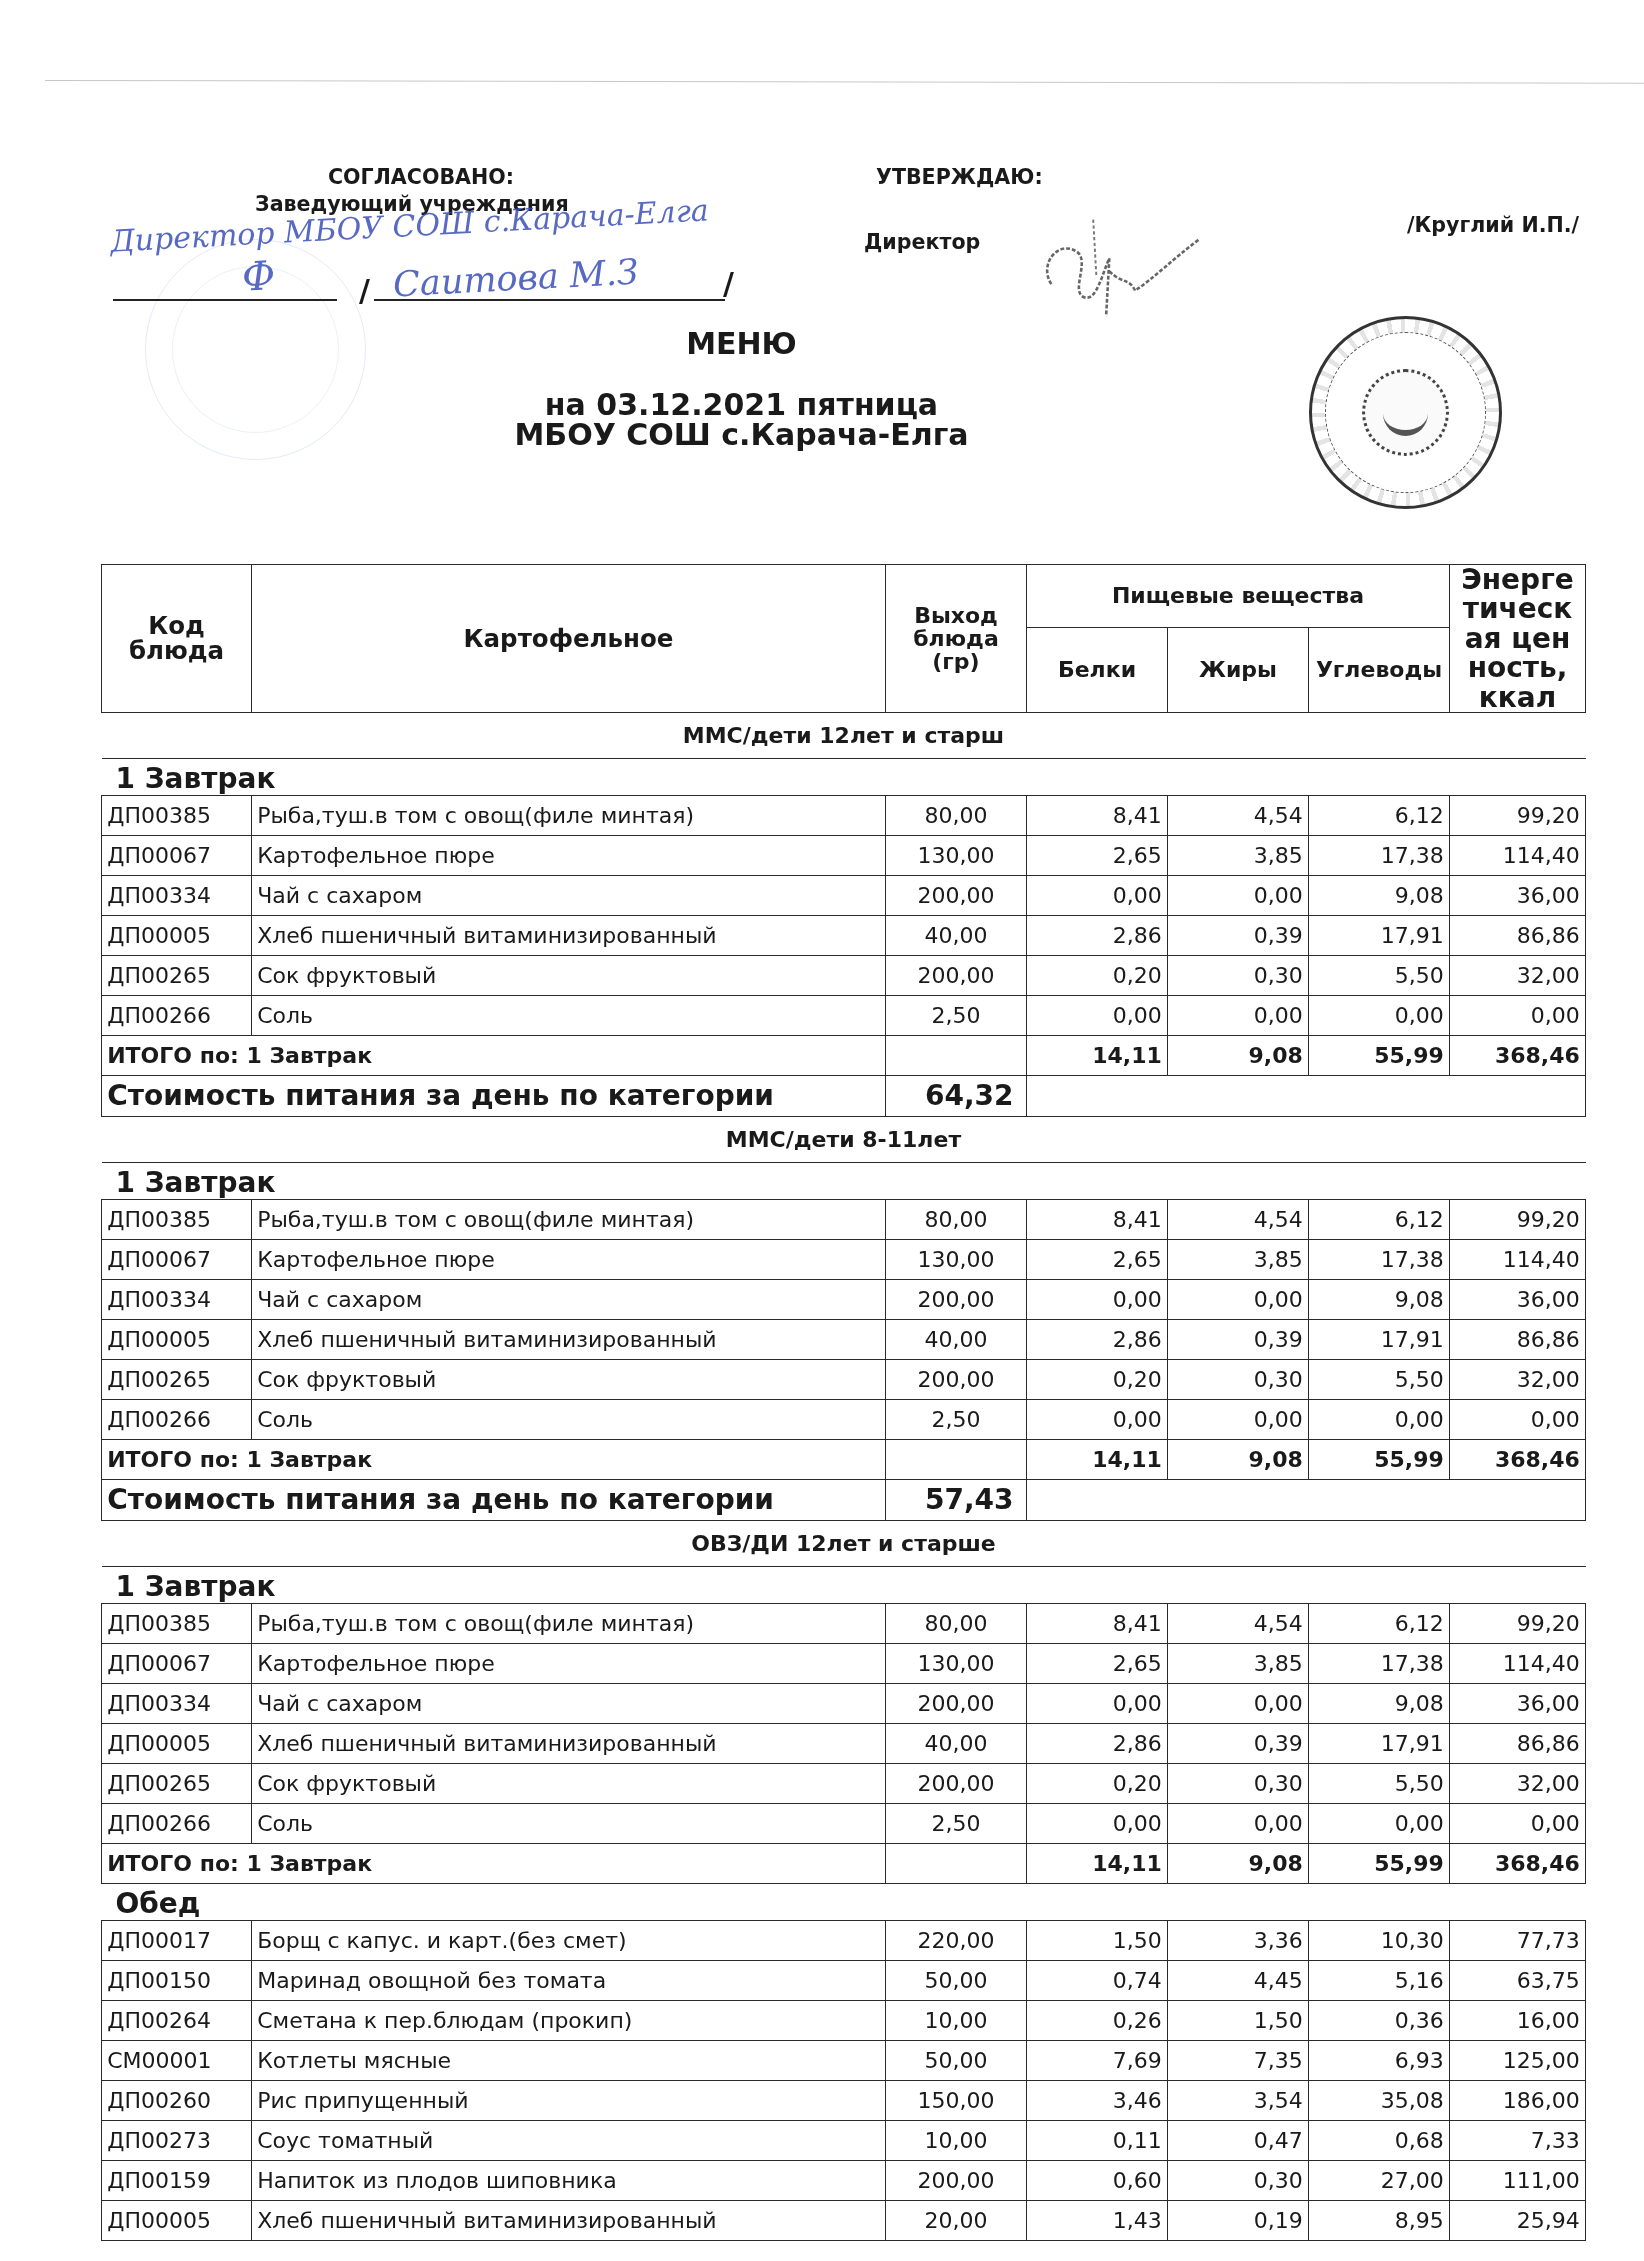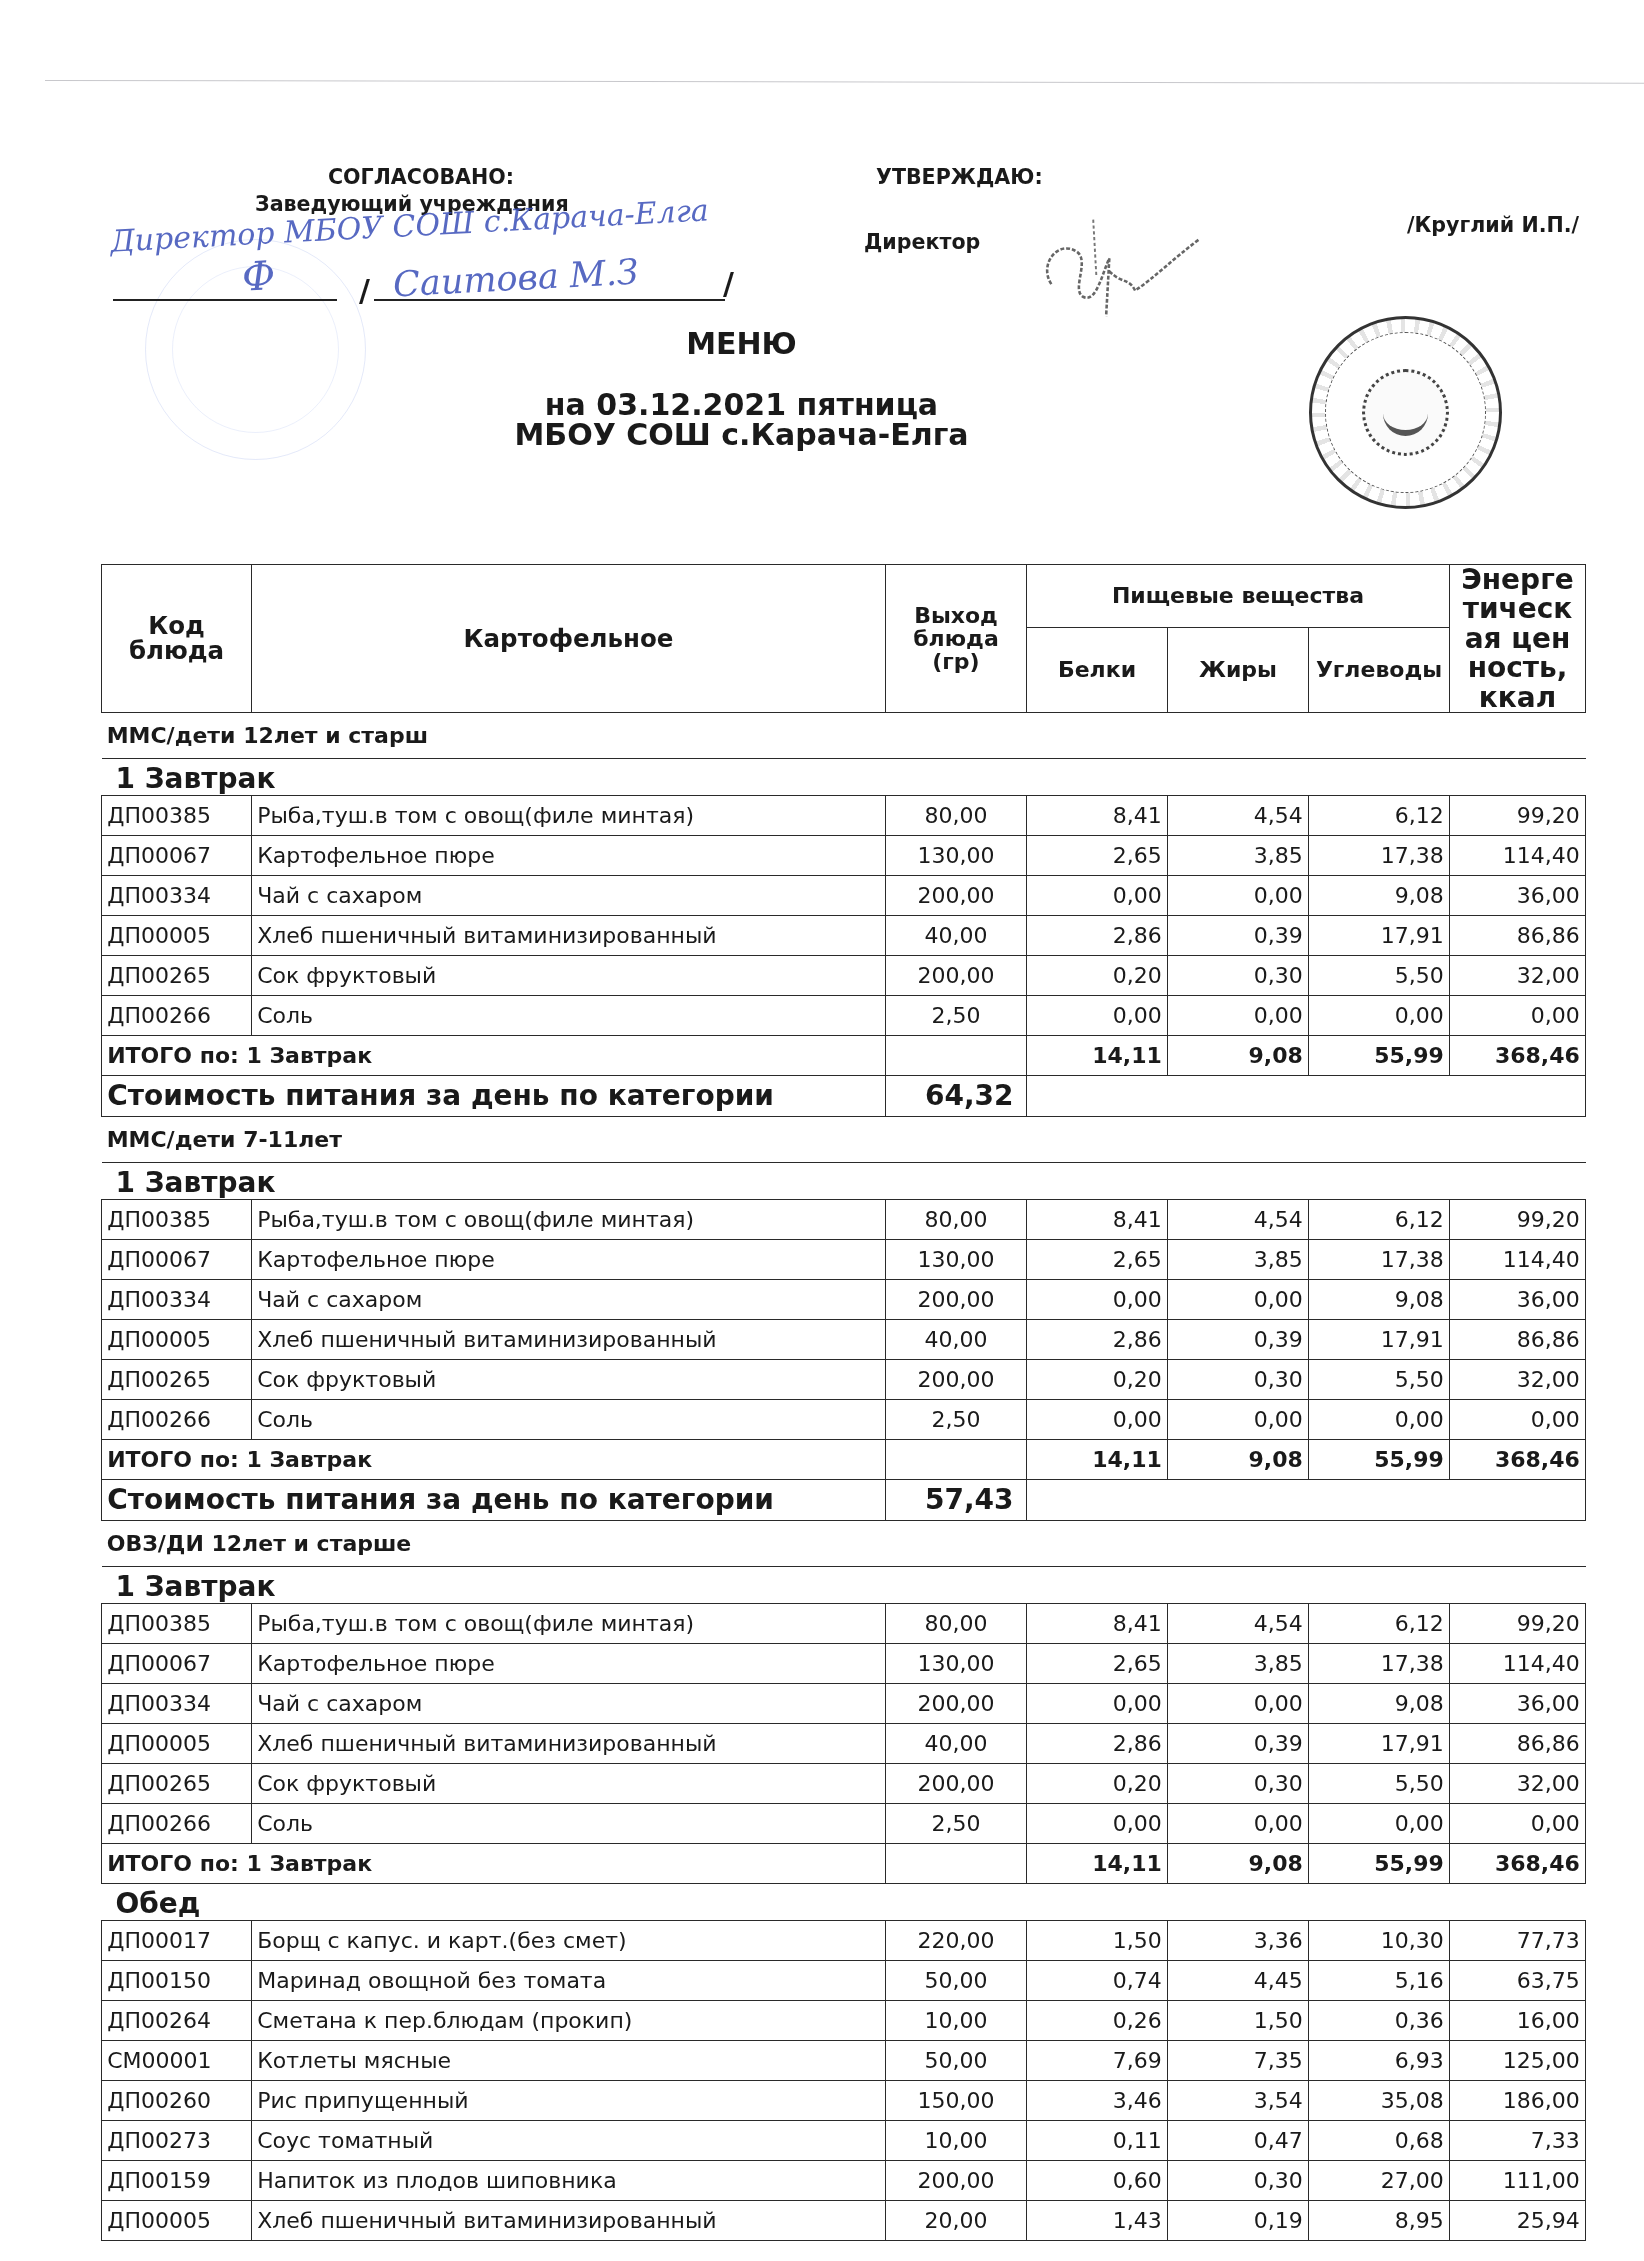--- a/index.html
+++ b/index.html
@@ -77,21 +77,21 @@
     white-space: nowrap; overflow: hidden;
   }
   .menu-table th { font-weight: bold; text-align: center; line-height: 1.05; }
   .menu-table .th-tall { height: 86px; font-size: 24.5px; }
   .menu-table .th-sub { height: 79px; font-size: 22px; }
   .menu-table .th-group { height: 58px; font-size: 22px; }
   .num { text-align: right; }
   .ctr { text-align: center; }
   .section-row td {
     border-left: none !important; border-right: none !important;
-    font-weight: bold; font-size: 22px; height: 45px;
+    text-align: center; font-weight: bold; font-size: 22px; height: 45px;
   }
   .meal-row td {
     border-left: none !important; border-right: none !important; border-top: 1.9px solid #2a2a2a !important;
     font-weight: bold; font-size: 28px; height: 36px; padding-left: 14px; vertical-align: bottom;
   }
   .total-row td { font-weight: bold; }
   .total-row td.num { font-weight: bold; }
   .cost-row td { font-weight: bold; font-size: 28px; height: 40px; }
   .cost-row .cost-val { padding-left: 39px; }
   .cost-row .cost-fill { border-left: none !important; }
@@ -222,21 +222,21 @@
         <td class="num">9,08</td>
         <td class="num">55,99</td>
         <td class="num">368,46</td>
       </tr>
       <tr class="cost-row">
         <td colspan="2">Стоимость питания за день по категории</td>
         <td class="cost-val">64,32</td>
         <td colspan="4" class="cost-fill"></td>
       </tr>
       <tr class="section-row">
-        <td colspan="7">ММС/дети 7-11лет</td>
+        <td colspan="7">ММС/дети 8-11лет</td>
       </tr>
       <tr class="meal-row">
         <td colspan="7">1 Завтрак</td>
       </tr>
       <tr>
         <td class="">ДП00385</td>
         <td class="">Рыба,туш.в том с овощ(филе минтая)</td>
         <td class="ctr">80,00</td>
         <td class="num">8,41</td>
         <td class="num">4,54</td>

